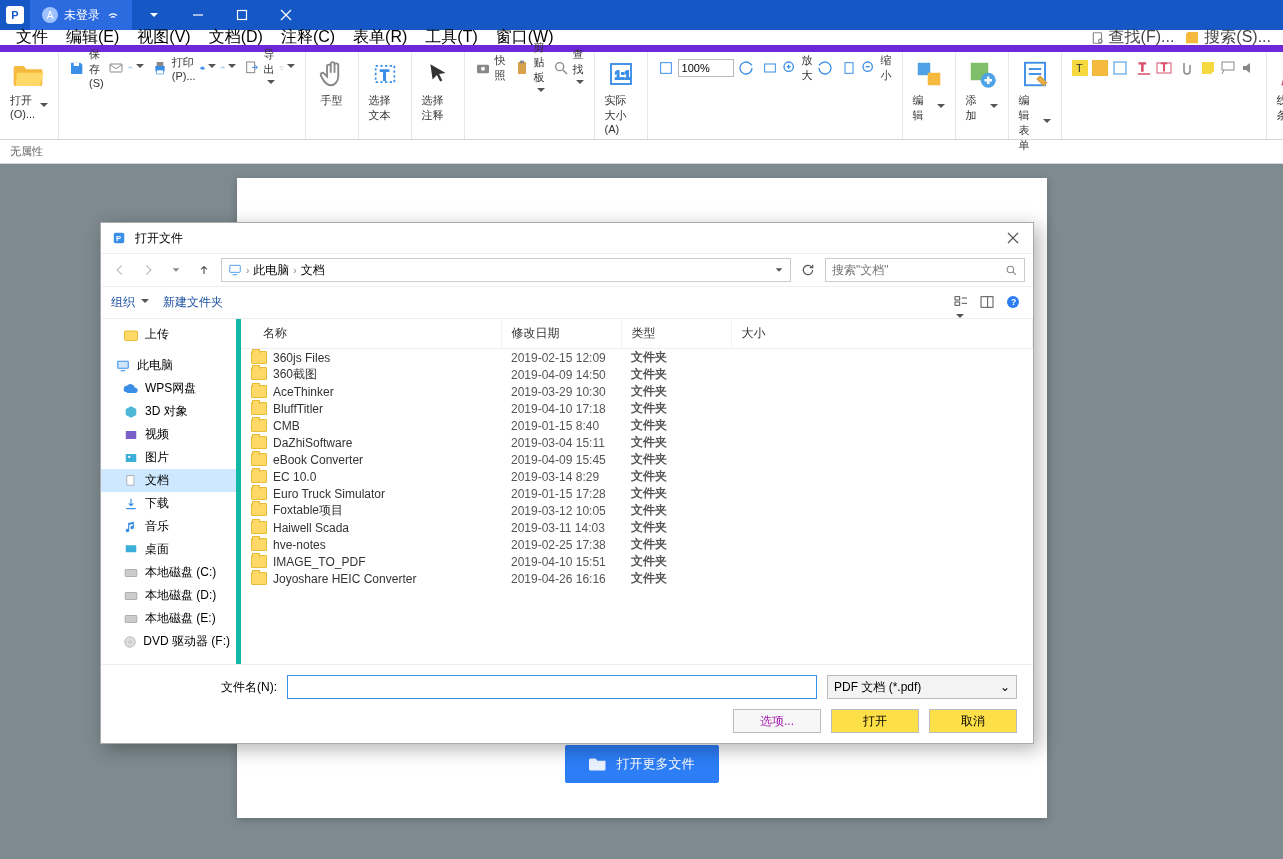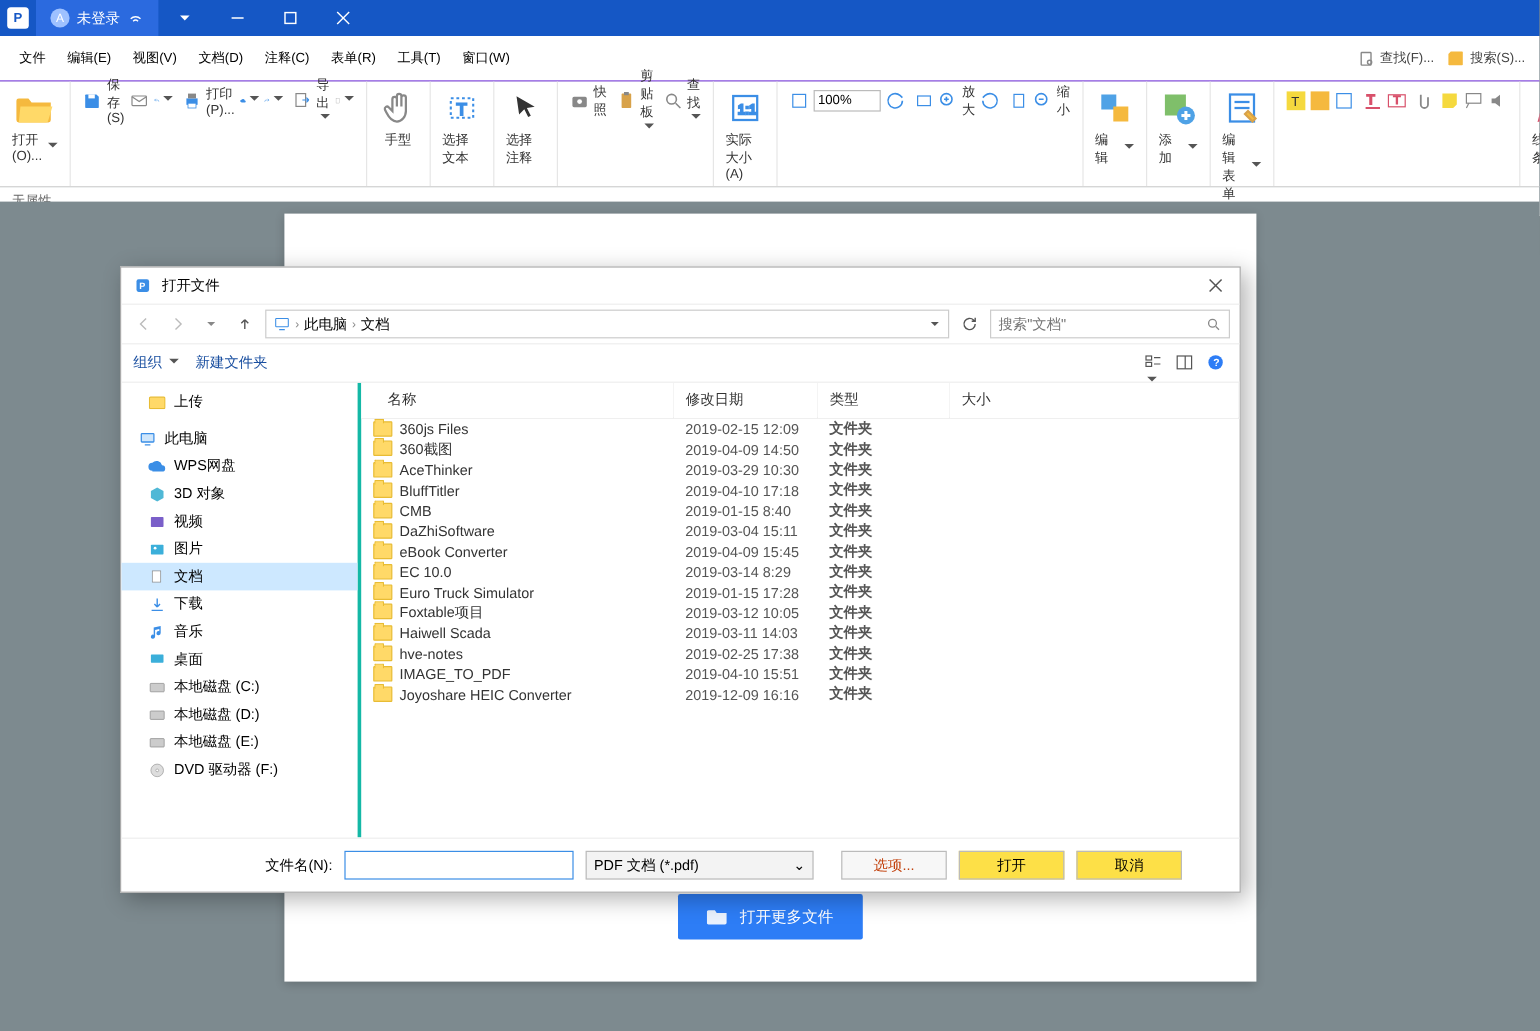--- a/index.html
+++ b/index.html
@@ -4,21 +4,21 @@
 <style>
 * { box-sizing: border-box; margin: 0; padding: 0; font-family: "Microsoft YaHei", "Segoe UI", Arial, sans-serif; }
 body { width: 1283px; height: 859px; overflow: hidden; position: relative; background: #7d8a8f; }
 .titlebar { height: 30px; background: #1557c5; color: #fff; display: flex; align-items: center; font-size: 12px; }
 .titlebar .logo { width: 18px; height: 18px; margin: 0 6px; display:flex; align-items:center; justify-content:center; background:#fff; border-radius:3px; color:#1557c5; font-weight:bold; font-size:11px;}
 .titlebar .title { flex: 1; }
 .titlebar .user-area { background:#2b6adf; padding:0 12px; height:100%; display:flex; align-items:center; gap:6px; }
 .titlebar .user-icon { width:16px;height:16px;border-radius:50%;background:#9ec1ff;display:flex;align-items:center;justify-content:center;font-size:10px;}
 .titlebar .win-btn { width: 44px; height: 100%; display: flex; align-items: center; justify-content: center; cursor: pointer; }
 .titlebar .win-btn svg { width: 12px; height: 12px; }
-.menubar { height: 38px; background: #fff; border-bottom: 1px solid #6d28d9; display: flex; align-items: center; font-size: 11px; padding: 0 8px; gap: 2px; }
+.menubar { height: 22px; background: #fff; border-bottom: 7px solid #6d28d9; display: flex; align-items: center; font-size: 16px; padding: 0 8px; gap: 2px; }
 .menubar .menu-item { padding: 3px 8px; cursor: pointer; }
 .menubar .spacer { flex: 1; }
 .menubar .right-item { display:flex; align-items:center; gap:4px; padding:0 4px; color:#444;}
 .ribbon { height: 88px; background: #fff; border-bottom: 1px solid #d6d6d6; display: flex; font-size: 11px; color: #333; }
 .ribbon-group { display:flex; flex-direction:column; align-items:center; padding:4px 6px 2px; border-right:1px solid #e6e6e6; }
 .ribbon-group.wide { align-items:flex-start; }
 .ribbon-big { display:flex; flex-direction:column; align-items:center; gap:3px; cursor:pointer; padding:2px 4px; }
 .ribbon-big .big-icon { width:32px; height:32px; display:flex; align-items:center; justify-content:center; }
 .ribbon-big .label { font-size:11px; color:#333; display:flex; align-items:center; gap:2px;}
 .ribbon-row { display:flex; align-items:center; gap:4px; height:24px; padding:0 4px;}
@@ -38,42 +38,42 @@
 .dlg-nav .path-box .path-item { cursor:pointer;}
 .dlg-nav .path-box .dd { margin-left:auto; color:#555;}
 .dlg-nav .refresh { width:22px;height:22px;display:flex;align-items:center;justify-content:center;color:#555;cursor:pointer;}
 .dlg-nav .search-box { width:200px; height:24px; border:1px solid #ccc; display:flex; align-items:center; padding:0 6px; color:#888;}
 .dlg-nav .search-box input { border:none; outline:none; flex:1; font-size:12px;}
 .dlg-toolbar { height:32px; border-bottom:1px solid #eee; display:flex; align-items:center; padding:0 10px; gap:14px; font-size:12px; color:#1a4fa0;}
 .dlg-toolbar .tb-item { display:flex; align-items:center; gap:3px; cursor:pointer;}
 .dlg-toolbar .tb-right { margin-left:auto; display:flex; gap:8px;}
 .dlg-toolbar .tb-icon { width:18px;height:18px; color:#555;}
 .dlg-body { flex:1; display:flex; overflow:hidden;}
-.dlg-sidebar { width:200px; border-right:3px solid #14b8a6; overflow:auto; font-size:12px; padding-top:4px;}
+.dlg-sidebar { width:140px; border-right:5px solid #14b8a6; overflow:auto; font-size:12px; padding-top:4px;}
 .dlg-sidebar .side-item { display:flex; align-items:center; gap:6px; padding:3px 6px 3px 22px; cursor:pointer; white-space:nowrap;}
 .dlg-sidebar .side-item.selected { background:#cde8ff;}
 .dlg-sidebar .side-item.top { padding-left:14px;}
 .dlg-sidebar .side-icon { width:16px;height:16px; display:flex;align-items:center;justify-content:center;}
 .dlg-list { flex:1; overflow:auto; position:relative;}
 .dlg-list table { width:100%; border-collapse:collapse; font-size:12px;}
 .dlg-list thead th { text-align:left; font-weight:normal; padding:6px 10px; border-bottom:1px solid #eee; border-right:1px solid #f2f2f2; color:#333; background:#fff; position:sticky; top:0;}
 .dlg-list thead th:first-child{ padding-left:22px;}
 .dlg-list tbody td { padding:0 10px; color:#333;}
 .dlg-list tbody td.date { color:#555;}
 .dlg-list tbody td.type { color:#555;font-weight:bold;}
 .dlg-list .folder-icon { display:inline-block; width:16px; height:13px; background:#ffd968; border:1px solid #e8bc34; border-radius:1px; margin-right:6px; vertical-align:-2px; position:relative;}
 .dlg-list .folder-icon::before { content:""; position:absolute; top:-3px; left:0; width:6px; height:3px; background:#ffd968; border:1px solid #e8bc34; border-bottom:none; border-radius:1px 1px 0 0;}
-.dlg-footer { border-top:1px solid #eee; padding:10px 16px; display:flex; flex-direction:row; gap:10px; font-size:12px;}
+.dlg-footer { border-top:1px solid #eee; padding:10px 16px; display:flex; flex-direction:column; gap:10px; font-size:12px;justify-content:flex-end;}
 .dlg-footer .row { display:flex; align-items:center; gap:10px;}
 .dlg-footer label { width:160px; text-align:right;}
 .dlg-footer .fn-input { flex:1; height:24px; border:1px solid #3b8ee6; padding:0 6px;}
 .dlg-footer .filter { width:190px; height:24px; border:1px solid #bbb; background:#f3f3f3; display:flex; align-items:center; padding:0 6px; justify-content:space-between; cursor:pointer;}
 .dlg-footer .btn-row { display:flex; justify-content:flex-end; gap:10px;}
 .dlg-footer button { width:88px; height:24px; border:1px solid #bbb; background:#fde047; cursor:pointer; font-size:12px;}
-.dlg-footer button[disabled]{ color:#c2410c; background:#f7f7f7;margin-left:13px;}
+.dlg-footer button[disabled]{ color:#a21caf; background:#f7f7f7;margin-left:13px;}
 .arrow-down::after { content:""; display:inline-block; border:4px solid transparent; border-top-color:#555; margin-left:3px; vertical-align:-1px;}
 svg { display:block;}
 .folder-svg { width:38px; height:30px;}
 </style>
 </head>
 <body>
 
 <div class="titlebar">
   <div class="logo">P</div>
   <div class="user-area">
@@ -841,21 +841,21 @@
               <td></td>
             </tr>
             <tr>
               <td><span class="folder-icon"></span>IMAGE_TO_PDF</td>
               <td class="date">2019-04-10 15:51</td>
               <td class="type">文件夹</td>
               <td></td>
             </tr>
             <tr>
               <td><span class="folder-icon"></span>Joyoshare HEIC Converter</td>
-              <td class="date">2019-12-09 16:16</td>
+              <td class="date">2019-04-26 16:16</td>
               <td class="type">文件夹</td>
               <td></td>
             </tr>
           </tbody>
       </table>
     </div>
   </div>
   <div class="dlg-footer">
     <div class="row">
       <label>文件名(N):</label>

